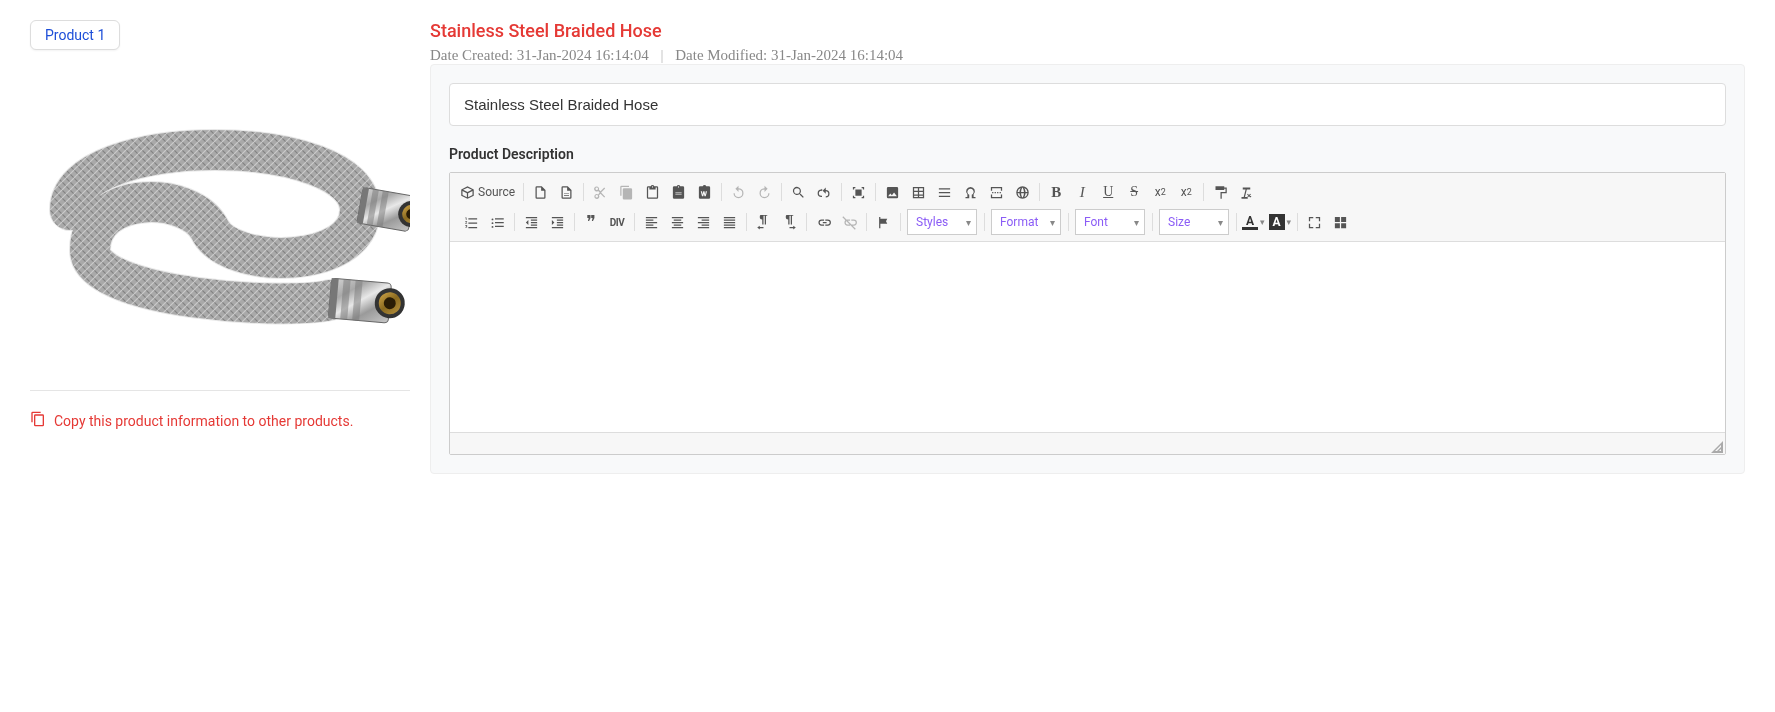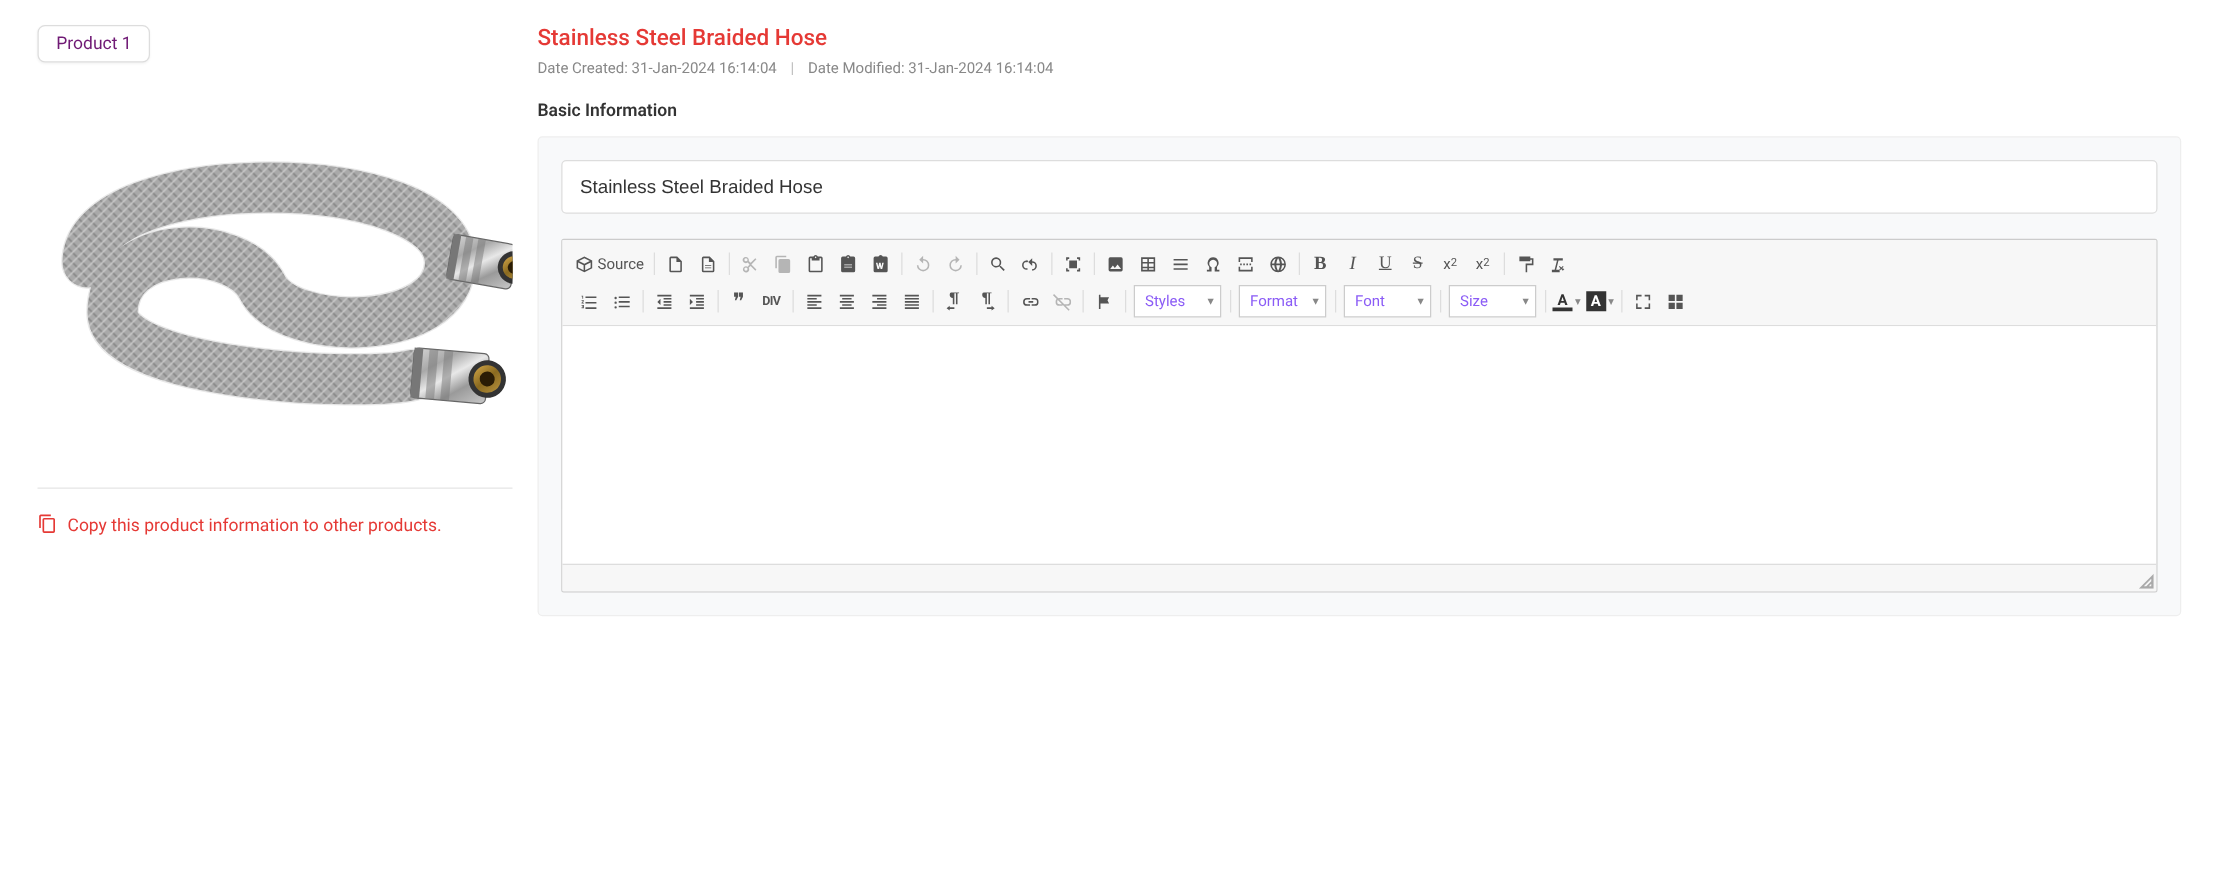--- a/index.html
+++ b/index.html
@@ -18,21 +18,21 @@
     width: 380px;
     flex-shrink: 0;
   }
   .product-tab {
     display: inline-block;
     background: #fff;
     border: 1px solid #ddd;
     border-radius: 6px;
     padding: 6px 14px;
     font-size: 14px;
-    color: #701a75;
+    color: #1d4ed8;
     box-shadow: 0 1px 2px rgba(0,0,0,0.05);
     margin-bottom: 20px;
   }
   .product-image {
     width: 100%;
     height: 300px;
     background: #fff;
     display: flex;
     align-items: center;
     justify-content: center;
@@ -57,22 +57,22 @@
     min-width: 0;
   }
   .product-title {
     color: #e53935;
     font-size: 18px;
     font-weight: 500;
     margin-bottom: 6px;
   }
   .dates {
     color: #888;
-    font-size: 12px;
-    margin-bottom: 20px;
+    font-size: 15px;
+    font-family: Liberation Serif, serif;
   }
   .dates .sep { margin: 0 8px; color: #bbb; }
   .section-title {
     font-weight: 600;
     font-size: 14px;
     margin-bottom: 12px;
     color: #333;
   }
   .form-panel {
     background: #f8f9fa;
@@ -294,27 +294,27 @@
   <div class="right-col">
     <h2 class="product-title">Stainless Steel Braided Hose</h2>
     <div class="dates">
       <span>Date Created:</span>
       <span>31-Jan-2024 16:14:04</span>
       <span class="sep">|</span>
       <span>Date Modified:</span>
       <span>31-Jan-2024 16:14:04</span>
     </div>
 
-    <div class="section-title">Basic Information</div>
 
     <div class="form-panel">
 
       <div class="form-inner">
         <input class="text-input" type="text" value="Stainless Steel Braided Hose" style="">
 
+        <label class="field-label">Product Description</label>
 
         <div class="editor">
           <div class="toolbar">
 
             <div class="toolbar-row">
               <div class="tb-group">
                 <div class="tb-btn source-txt">
                   <svg viewBox="0 0 24 24">
                       <path d="M12 2 2 7v10l10 5 10-5V7L12 2zm0 2.2 7 3.5-7 3.5-7-3.5 7-3.5zM4 9.5l7 3.5v6.5l-7-3.5V9.5zm16 0V16l-7 3.5V13l7-3.5z"></path>
                     </svg>

